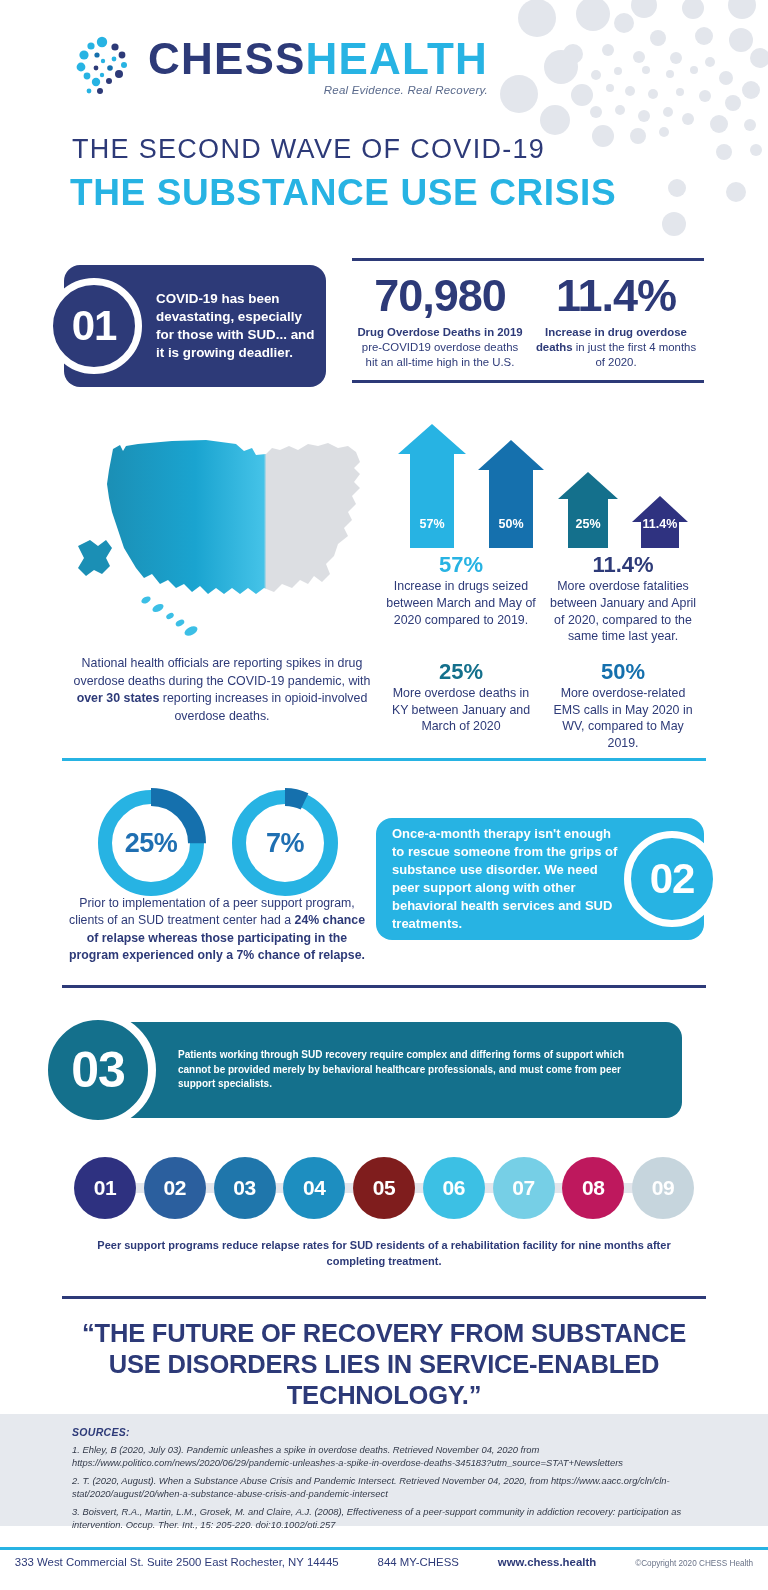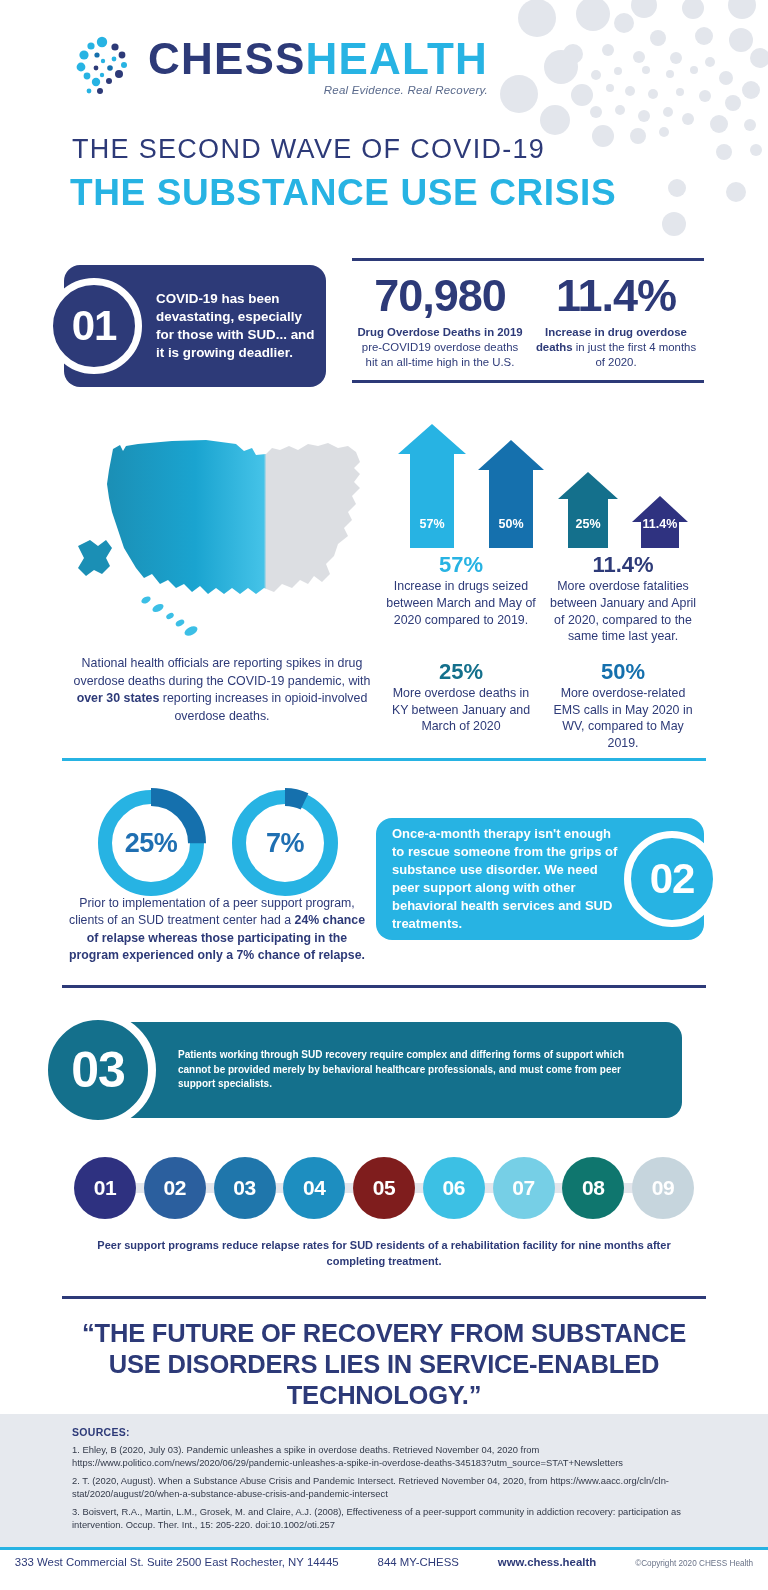--- a/index.html
+++ b/index.html
@@ -332,23 +332,24 @@
     font-weight: bold;
     color: #2d3a78;
     line-height: 1.22;
     letter-spacing: -.2px;
   }
 
   
   .sources {
     position: absolute;
     top: 1414px; left: 0;
-    width: 768px; height: 136px;
+    width: 768px; height: 112px;
     background: #e6e9ee;
     padding: 12px 62px 0 72px;
+    font-style: italic;
   }
   .sources-title {
     font-size: 10.5px;
     font-weight: bold;
     color: #2d3a78;
     letter-spacing: .3px;
     margin-bottom: 6px;
   }
   .source-item {
     font-size: 9.4px;
@@ -598,21 +599,21 @@
   <div class="steps">
     <div class="steps-bar"></div>
     <div class="steps-row">
       <div class="step" style="background:#2e3180">01</div>
       <div class="step" style="background:#2b5f9e">02</div>
       <div class="step" style="background:#1f76ab">03</div>
       <div class="step" style="background:#1d8ec0">04</div>
       <div class="step" style="background:#7f1d1d">05</div>
       <div class="step" style="background:#3cc0e4">06</div>
       <div class="step" style="background:#76cfe6">07</div>
-      <div class="step" style="background:#0f766e">08</div>
+      <div class="step" style="background:#be185d">08</div>
       <div class="step" style="background:#c6d5dd">09</div>
     </div>
   </div>
   <div class="steps-cap">Peer support programs reduce relapse rates for SUD residents of a rehabilitation facility for nine months after completing treatment.</div>
 
   <div class="divider div-navy" style="top:1296px;"></div>
 
   <div class="quote">“THE FUTURE OF RECOVERY FROM SUBSTANCE USE DISORDERS LIES IN SERVICE-ENABLED TECHNOLOGY.”</div>
 
   <div class="sources">

